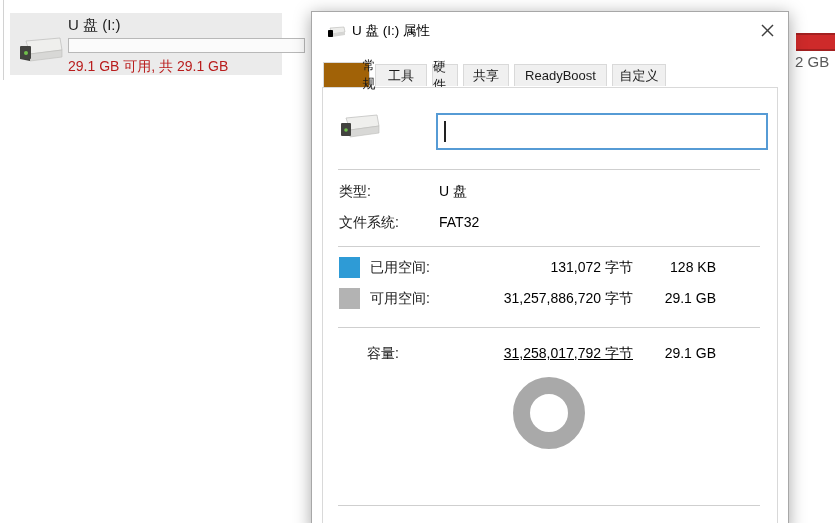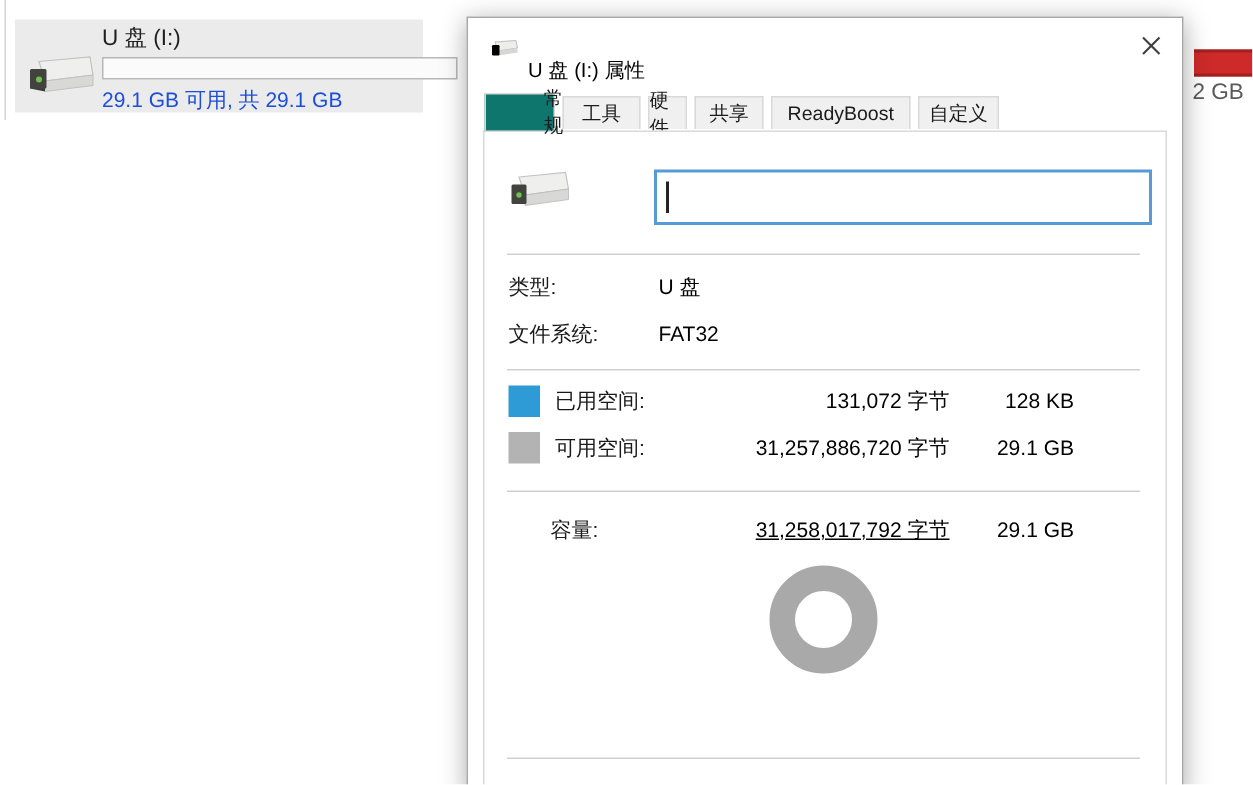--- a/index.html
+++ b/index.html
@@ -7,40 +7,40 @@
   .stage { position:relative; width:835px; height:523px; background:#ffffff; overflow:hidden; }
 
   
   .pane-edge { position:absolute; left:3px; top:0; width:1px; height:80px; background:#d2d2d2; }
 
   
   .drive-tile { position:absolute; left:10px; top:13px; width:272px; height:62px; background:#ebebeb; }
   .drive-tile .tile-icon { position:absolute; left:6px; top:20px; width:48px; height:34px; }
   .tile-title { position:absolute; left:58px; top:3px; font-size:15px; color:#1f1f1f; }
   .tile-bar { position:absolute; left:58px; top:25px; width:237px; height:15px; background:#fbfbfb; border:1px solid #b8b8b8; }
-  .tile-sub { position:absolute; left:58px; top:45px; font-size:14px; color:#1d4ed8; }
+  .tile-sub { position:absolute; left:58px; top:45px; font-size:14px; color:#b91c1c; }
 
   
   .right-frag-bar { position:absolute; left:796px; top:33px; width:39px; height:18px; background:#ce2a2a; border-top:2px solid #a32020; border-bottom:2px solid #a32020; }
   .right-frag-text { position:absolute; left:795px; top:53px; font-size:15px; color:#5a5a5a; }
 
   
   .dialog { position:absolute; left:311px; top:11px; width:478px; height:520px; background:#ffffff;
             border:1px solid #a7a7a7; box-shadow:0 3px 16px rgba(0,0,0,0.35); }
   .titlebar { position:absolute; left:0; top:0; width:100%; height:40px; background:#ffffff; }
   .titlebar .tb-icon { position:absolute; left:14px; top:13px; width:20px; height:14px; }
-  .tb-title { position:absolute; left:40px; top:10px; font-size:13.5px; color:#000000;margin-top:16px; }
+  .tb-title { position:absolute; left:40px; top:10px; font-size:13.5px; color:#000000; }
   .close-btn { position:absolute; right:10px; top:7px; width:22px; height:22px; display:flex; align-items:center; justify-content:center; cursor:default; }
   .close-btn svg { display:block; }
 
   
   .tabstrip { position:absolute; left:11px; top:50px; display:flex; align-items:flex-end; gap:5px; }
   .tab { height:22px; background:#f0f0f0; border:1px solid #d9d9d9; border-bottom:none;
          display:flex; align-items:center; justify-content:center; font-size:13px; color:#1b1b1b; }
-  .tab.active { height:25px; background:#0f766e; margin-bottom:-1px; z-index:3; position:relative;padding-left:45px; }
+  .tab.active { height:25px; background:#a16207; margin-bottom:-1px; z-index:3; position:relative;padding-left:45px; }
   .t0{width:45px;} .t1{width:52px;} .t2{width:26px;} .t3{width:46px;} .t4{width:93px;} .t5{width:54px;}
 
   
   .page { position:absolute; left:10px; top:75px; width:456px; height:445px; background:#ffffff; border:1px solid #d9d9d9; }
   .pg-usb-icon { position:absolute; left:14px; top:24px; width:44px; height:30px; }
   .name-input { position:absolute; left:113px; top:25px; width:332px; height:37px; border:2px solid #569bd5; background:#ffffff;
                 font-size:14px; color:#111; padding:0 6px; outline:none; }
   .caret { position:absolute; left:121px; top:33px; width:2px; height:21px; background:#222; animation:blink 1.1s steps(1) infinite; }
   @keyframes blink { 50% { opacity:0; } }
 

